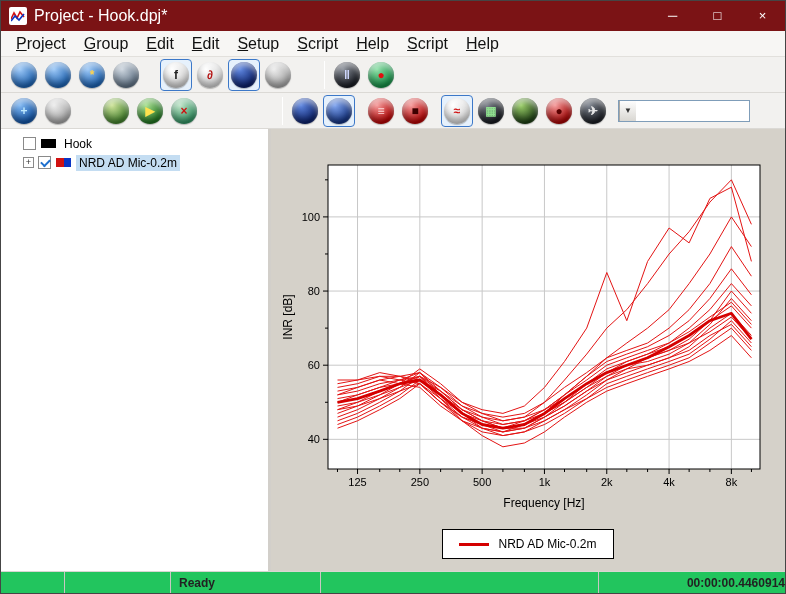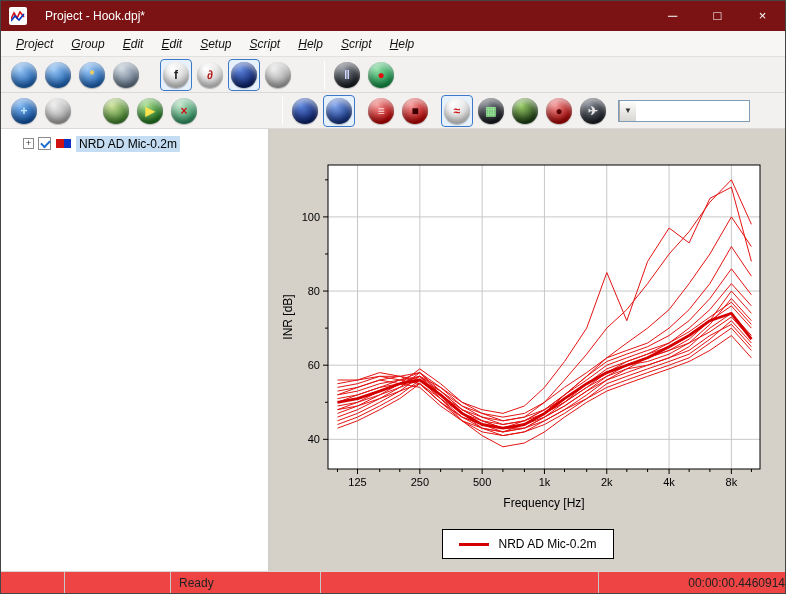--- a/index.html
+++ b/index.html
@@ -2,26 +2,26 @@
 <html><head>
 <meta charset="utf-8">
 <style>
   * { margin:0; padding:0; box-sizing:border-box; font-family:"Liberation Sans", sans-serif; }
   html,body { width:786px; height:594px; background:#888; }
   .window { width:786px; height:594px; border:1px solid #454545; display:flex; flex-direction:column; background:#f0efed; }
 
   
   .titlebar { height:30px; background:#7b1315; display:flex; align-items:center; padding-left:8px; color:#fff; flex:0 0 auto; }
   .app-icon { width:18px; height:18px; background:#fff; border-radius:2px; display:flex; align-items:center; justify-content:center; }
-  .title-text { font-size:12px; margin-left:18px; flex:1; white-space:nowrap; overflow:hidden; }
+  .title-text { font-size:16px; margin-left:7px; flex:1; white-space:nowrap; overflow:hidden; }
   .win-btn { width:45px; height:30px; background:transparent; border:none; color:#fff; font-size:13px; line-height:30px; text-align:center; }
 
   
   .menubar { height:26px; background:#f7f6f4; border-bottom:1px solid #e2e0dc; display:flex; align-items:center; padding-left:6px; flex:0 0 auto; }
-  .menu-item { display:inline-block; font-size:12px; padding:10px 9px; color:#111; cursor:default;font-style:italic; }
+  .menu-item { display:inline-block; font-size:16px; padding:10px 9px; color:#111; cursor:default; }
   .menu-item::first-letter { text-decoration:underline; }
 
   
   .toolbar { height:36px; background:#f2f1ef; border-bottom:1px solid #dbd9d5; display:flex; align-items:center; padding:0 6px; flex:0 0 auto; }
   .tb-btn { width:32px; height:32px; border:1px solid transparent; background:transparent; border-radius:4px; display:flex; align-items:center; justify-content:center; margin:0 1px; padding:0; }
   .tb-btn.boxed { border:1px solid #3c78c8; background:#e6f1fc; }
   .sphere { width:26px; height:26px; border-radius:50%; display:flex; align-items:center; justify-content:center; font-size:12px; font-weight:bold; box-shadow: inset 0 -5px 6px rgba(0,0,0,.30), inset 0 4px 5px rgba(255,255,255,.55), 0 1px 1px rgba(0,0,0,.25); }
   .sep { width:1px; height:28px; background:#c9c7c3; border-right:1px solid #ffffff; margin:0 5px; }
 
   
@@ -44,21 +44,21 @@
   .tree-label.selected { background:#c4ddf2; }
 
   
   .chart-panel { flex:1 1 auto; background:#d5d1c9; display:flex; flex-direction:column; align-items:center; padding-top:22px; min-width:0; }
   svg { font-family:"Liberation Sans", sans-serif; }
   .legend { margin-top:14px; background:#fff; border:1px solid #000; padding:7px 16px; display:flex; align-items:center; font-size:12px; }
   .legend-line { width:30px; height:0; border-top:3px solid #d00; margin-right:9px; }
 
   
   .statusbar { height:22px; flex:0 0 auto; background:#f0efed; border-top:1px solid #d8d6d2; display:flex; font-size:12px; color:#222; }
-  .seg { border-right:1px solid #c9c7c3; background:#ef4444; display:flex; align-items:center; height:100%; }
+  .seg { border-right:1px solid #c9c7c3; background:#22c55e; display:flex; align-items:center; height:100%;font-weight:bold; }
   .seg1 { width:64px; }
   .seg2 { width:106px; }
   .seg3 { width:150px; padding-left:8px; }
   .seg4 { flex:1; }
   .seg5 { width:186px; justify-content:flex-end; padding-right:0; border-right:none; }
 </style>
 </head>
 <body>
 
 <div class="window">
@@ -174,20 +174,28 @@
           <span class="sphere" style="background: radial-gradient(circle at 35% 28%, rgb(124, 130, 140), rgb(24, 27, 33) 72%); color: rgb(232, 232, 232);">✈</span>
         </button>
       </div>
     <div class="combo">
       <div class="combo-arrow">▼</div>
     </div>
   </div>
 
   <div class="main">
     <div class="tree-panel" id="tree-panel">
+        <div class="tree-row">
+          <span class="checkbox"></span>
+          <span class="tree-icon black-block-icon">
+            <span></span>
+            <span></span>
+          </span>
+          <span class="tree-label">Hook</span>
+        </div>
         <div class="tree-row">
           <span class="expander">+</span>
           <span class="checkbox checked"></span>
           <span class="tree-icon red-blue-block-icon">
             <span></span>
             <span></span>
           </span>
           <span class="tree-label selected">NRD AD Mic-0.2m</span>
         </div>
       </div>

